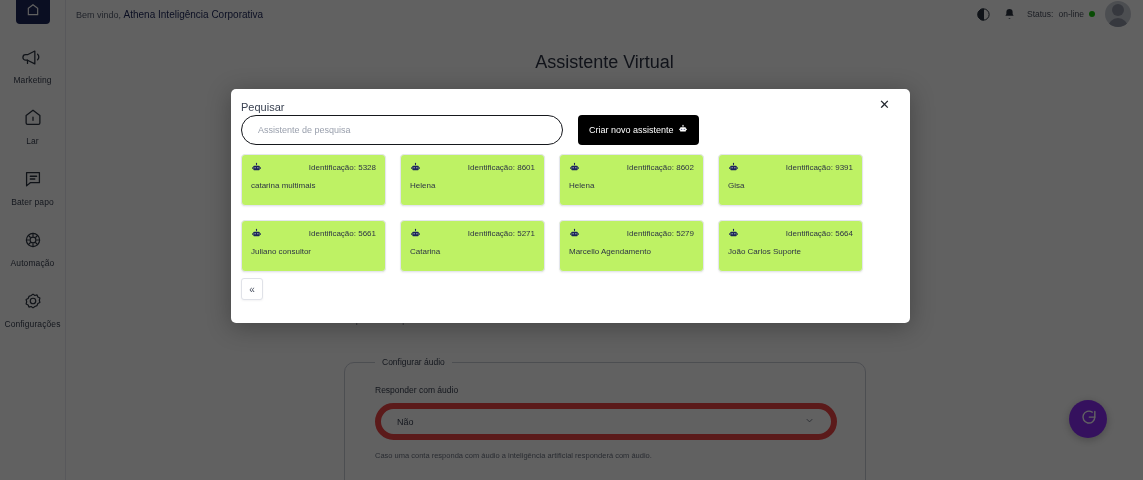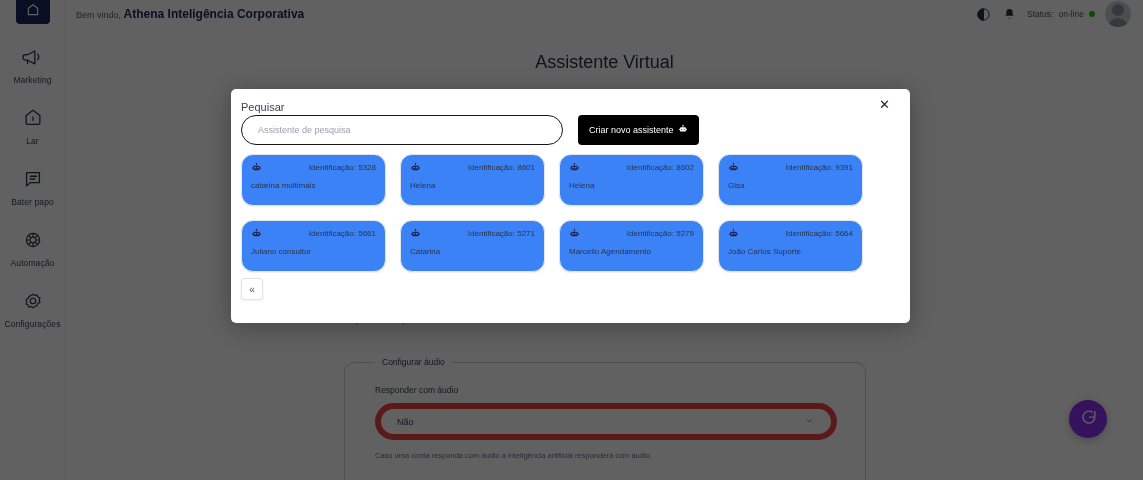--- a/index.html
+++ b/index.html
@@ -29,21 +29,21 @@
   .nav-icon { width: 26px; height: 26px; display:flex; align-items:center; justify-content:center; color:#2b3340; }
   .nav-label { font-size: 8.5px; color: #3a4252; margin-top: 5px; letter-spacing: .1px; }
 
   
   .header {
     position: absolute; left: 66px; top: 0; width: 1077px; height: 28px;
     display: flex; align-items: center; justify-content: space-between;
     padding: 0 12px 0 10px; background:#ffffff;
   }
   .welcome { font-size: 9px; color: #5a6273; }
-  .welcome b { color: #1b2559; font-weight: 700; font-size: 12px; }
+  .welcome b { color: #1b2559; font-weight: 400; font-size: 10px; }
   .hdr-right { display: flex; align-items: center; gap: 10px; }
   .hdr-icon { width: 16px; height: 16px; color: #2b3340; display:flex; align-items:center; justify-content:center; cursor:pointer;}
   .status-txt { font-size: 8.5px; color: #4a5160; display:flex; align-items:center; gap:5px;}
   .status-dot { width: 6px; height: 6px; border-radius: 50%; background: #16c60c; display:inline-block;}
   .avatar { width: 26px; height: 26px; border-radius: 50%; background: #c9ccd6; overflow:hidden; position:relative;}
   .avatar::after{content:"";position:absolute;width:12px;height:12px;border-radius:50%;background:#8e94a3;left:7px;top:3px;}
   .avatar::before{content:"";position:absolute;width:20px;height:11px;border-radius:10px 10px 0 0;background:#8e94a3;left:3px;top:17px;}
 
   
   .page-title {
@@ -104,21 +104,21 @@
     display: inline-flex; align-items: center; gap: 4px;
     font-family: "Liberation Sans", sans-serif;
   }
 
   .cards {
     position: absolute; left: 10px; top: 65px; width: 634px;
     display: grid; grid-template-columns: repeat(4, 145px);
     gap: 14px 14px;
   }
   .card {
-    height: 52px; background: #3b82f6; border: 1px solid #e4e6ec; border-radius: 12px;
+    height: 52px; background: #bef264; border: 1px solid #e4e6ec; border-radius: 4px;
     box-shadow: 0 1px 2px rgba(16,24,40,.06);
     padding: 7px 9px; cursor: pointer; position: relative;
   }
   .card-top { display:flex; align-items:center; justify-content:space-between; }
   .card-id { font-size: 8px; color: #2d3444; }
   .card-name { font-size: 8px; color: #2d3444; margin-top: 8px; }
   .bot-ic { color:#1b2559; display:flex; }
 
   .pager {
     position: absolute; left: 10px; top: 189px; width: 22px; height: 22px;

